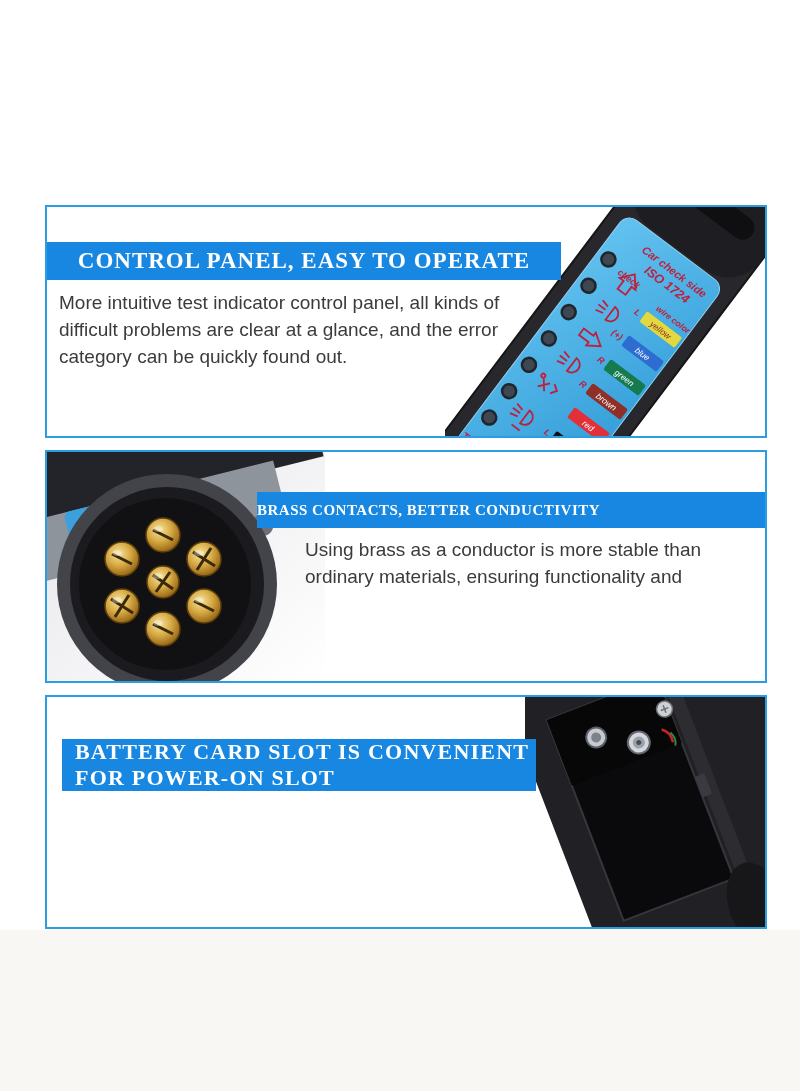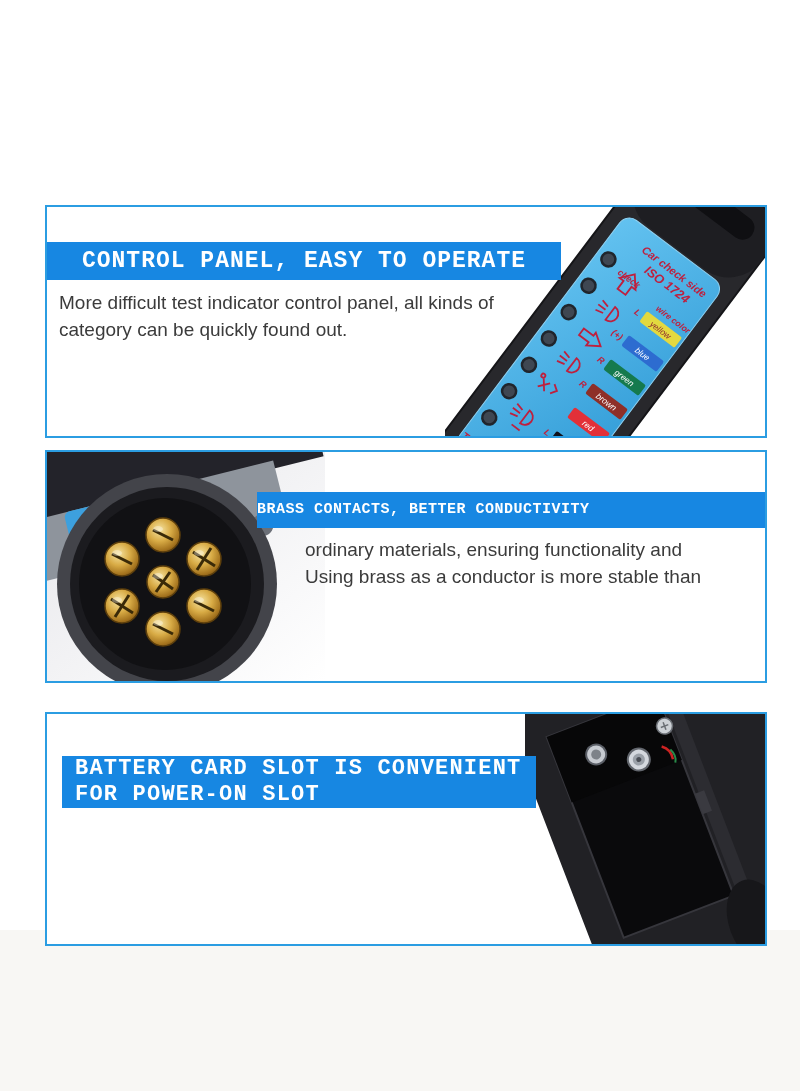--- a/index.html
+++ b/index.html
@@ -8,24 +8,24 @@
     font-family:"Liberation Sans","DejaVu Sans",sans-serif;
     -webkit-font-smoothing:antialiased;overflow:hidden;
   }
   .bottom-strip{position:absolute;left:0;top:930px;width:800px;height:161px;background:#f8f7f4;}
   .section{
     position:absolute;left:45px;width:722px;background:#ffffff;
     border:2px solid #2b9de2;box-sizing:border-box;overflow:hidden;
   }
   #section-1{top:205px;height:233px;}
   #section-2{top:450px;height:233px;}
-  #section-3{top:712px;height:234px;}
+  #section-3{top:695px;height:234px;}
   .header-bar{
     position:absolute;background:#1787e2;color:#ffffff;
-    font-family:Liberation Mono, monospace;font-weight:bold;z-index:3;
+    font-family:Liberation Serif, serif;font-weight:bold;z-index:3;
   }
   #section-1 .header-bar{left:0;top:35px;width:514px;height:38px;line-height:38px;
     text-align:center;font-size:23px;letter-spacing:1px;}
   #section-2 .header-bar{right:0;top:40px;width:508px;height:36px;line-height:36px;
     text-align:left;font-size:15px;letter-spacing:0.5px;}
   #section-3 .header-bar{left:15px;top:42px;width:474px;height:52px;
     font-size:22px;line-height:26px;letter-spacing:1.2px;padding:0 0 0 13px;box-sizing:border-box;
     display:flex;flex-direction:column;justify-content:center;}
   .body-text{position:absolute;color:#3b3b3b;font-size:19px;line-height:27px;z-index:3;}
   .body-text div{white-space:nowrap;}
@@ -124,21 +124,22 @@
       <g fill="#0e0e10">
         <rect x="112" y="318" width="88" height="13" rx="6.5"></rect>
         <rect x="112" y="342" width="88" height="13" rx="6.5"></rect>
         <rect x="112" y="366" width="88" height="13" rx="6.5"></rect>
       </g>
     </g>
   </svg>
 
   <div class="header-bar">CONTROL PANEL, EASY TO OPERATE</div>
   <div class="body-text">
-    <div>More difficult test indicator control panel, all kinds of</div>
+    <div>More intuitive test indicator control panel, all kinds of</div>
+    <div>difficult problems are clear at a glance, and the error</div>
     <div>category can be quickly found out.</div>
   </div>
 </div>
 
 <div class="section" id="section-2">
 
   <svg class="photo" style="left:0;top:0;" width="278" height="229" viewBox="0 0 278 229">
     <defs>
       <linearGradient id="bg2" x1="0" y1="0" x2="1" y2="1">
         <stop offset="0" stop-color="#e6e6ea"></stop>
@@ -204,22 +205,22 @@
         <circle cx="116" cy="130" r="16" fill="url(#brass)"></circle>
         <line x1="106" y1="123" x2="126" y2="137" stroke="#3a2a08" stroke-width="3"></line>
         <line x1="123" y1="120" x2="109" y2="140" stroke="#3a2a08" stroke-width="3"></line>
         <ellipse cx="111" cy="124" rx="5" ry="3" fill="#ffffff" opacity="0.35" stroke="none"></ellipse>
       </g>
     </g>
   </svg>
 
   <div class="header-bar">BRASS CONTACTS, BETTER CONDUCTIVITY</div>
   <div class="body-text">
+    <div>Using brass as a conductor is more stable than</div>
     <div>ordinary materials, ensuring functionality and</div>
-    <div>Using brass as a conductor is more stable than</div>
   </div>
 </div>
 
 <div class="section" id="section-3">
 
   <svg class="photo" style="right:0;top:0;" width="240" height="230" viewBox="0 0 240 230">
     <rect x="0" y="0" width="240" height="230" fill="#ffffff"></rect>
     <g transform="rotate(-21 130 110)">
       <rect x="28" y="-40" width="260" height="320" rx="8" fill="#212125"></rect>
       <rect x="182" y="-40" width="14" height="320" fill="#2c2c31"></rect>

